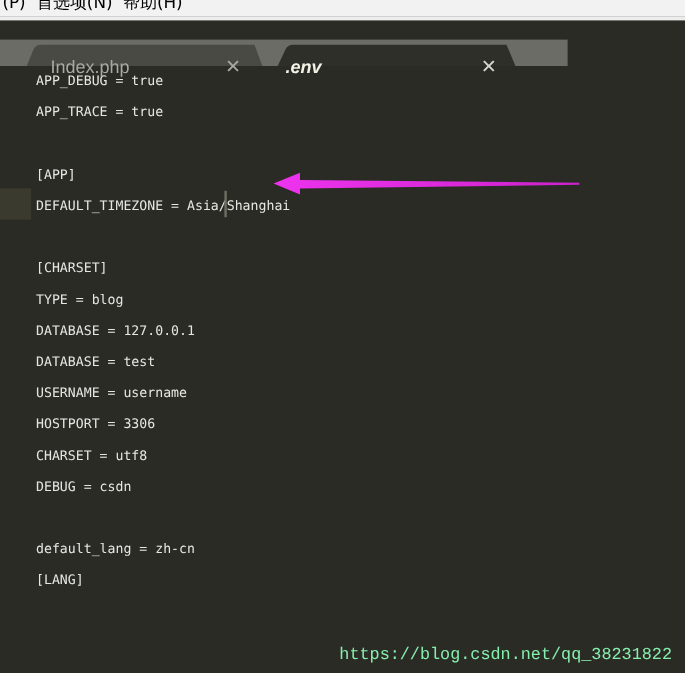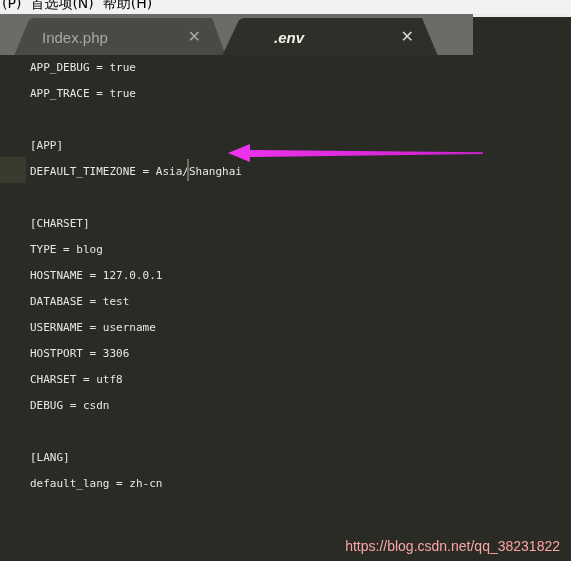--- a/index.html
+++ b/index.html
@@ -47,21 +47,21 @@
   #menubar-edge {
     position: absolute;
     left: 0; top: 14px;
     width: 571px; height: 3px;
     background: #ededed;
   }
 
   
   #tabbar {
     position: absolute;
-    left: 0; top: 14px;
+    left: 0; top: 33px;
     width: 473px;
     height: 42px;
     background: #6c6c66;
   }
   .tab {
     position: absolute;
     top: 4px;
     height: 38px;
     box-sizing: border-box;
     display: flex;
@@ -99,21 +99,21 @@
   #tab-index .tab-close {
     margin-left: auto;
     margin-right: 25px;
     color: #a9a9a4;
   }
   #tab-env {
     left: 222px;
     width: 216px;
   }
   #tab-env .tab-label {
-    margin-left: 52px;
+    margin-left: 16px;
     color: #f4f2e6;
     font-style: italic;
     font-weight: bold;
   }
   #tab-env .tab-close {
     margin-left: auto;
     margin-right: 24px;
     color: #d8d8d2;
   }
 
@@ -169,23 +169,23 @@
     top: 86px;
     width: 255px;
     height: 24px;
   }
 
   
   #watermark {
     position: absolute;
     right: 11px;
     bottom: 7px;
-    color: #fca5a5;
+    color: #86efac;
     font-size: 14px;
-    font-family: Liberation Sans, sans-serif;
+    font-family: Liberation Mono, monospace;
     white-space: nowrap;
   }
 </style>
 </head>
 <body>
 
 <div id="screen">
 
   <div id="menubar">
     <div class="menu-inner">
@@ -222,29 +222,29 @@
 
     <div id="code">
       <div class="code-line">APP_DEBUG = true</div>
       <div class="code-line">APP_TRACE = true</div>
       <div class="code-line blank"></div>
       <div class="code-line">[APP]</div>
       <div class="code-line">DEFAULT_TIMEZONE = Asia/Shanghai</div>
       <div class="code-line blank"></div>
       <div class="code-line">[CHARSET]</div>
       <div class="code-line">TYPE = blog</div>
-      <div class="code-line">HOSTNAME = 127.0.0.1</div>
+      <div class="code-line">DATABASE = 127.0.0.1</div>
       <div class="code-line">DATABASE = test</div>
       <div class="code-line">USERNAME = username</div>
       <div class="code-line">HOSTPORT = 3306</div>
       <div class="code-line">CHARSET = utf8</div>
       <div class="code-line">DEBUG = csdn</div>
       <div class="code-line blank"></div>
+      <div class="code-line">default_lang = zh-cn</div>
       <div class="code-line">[LANG]</div>
-      <div class="code-line">default_lang = zh-cn</div>
     </div>
 
     <div id="caret"></div>
 
     <svg id="arrow" viewBox="0 0 255 24">
       <defs>
         <linearGradient id="arrowgrad" x1="0" y1="0" x2="1" y2="0">
           <stop offset="0" stop-color="#ee33ee"></stop>
           <stop offset="1" stop-color="#cc22cc"></stop>
         </linearGradient>

